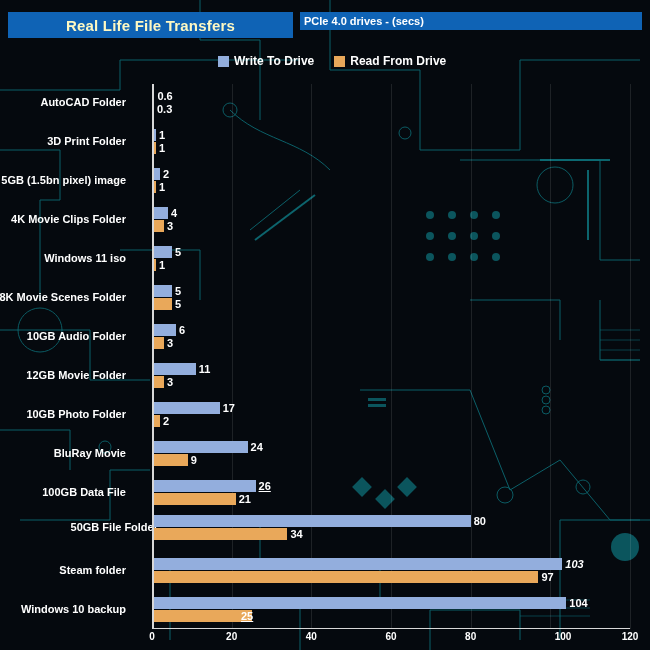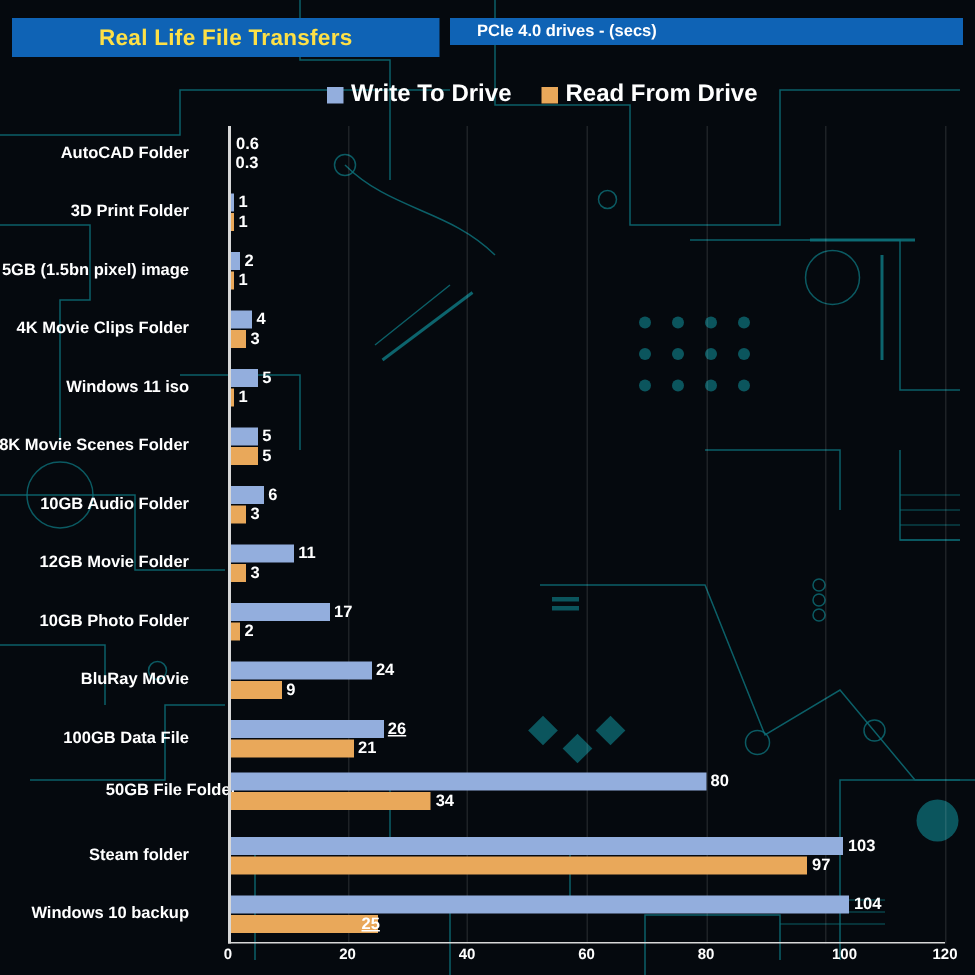--- a/index.html
+++ b/index.html
@@ -11,32 +11,32 @@
     position:relative;
   }
   #root{position:absolute;inset:0;}
 
   
   .bg{position:absolute;inset:0;z-index:0;}
 
   
   .header{position:absolute;left:8px;top:12px;width:285px;height:26px;
     background:#0f63b5;display:flex;align-items:center;justify-content:center;z-index:3;}
-  .header-title{color:#fde047;font-size:15px;font-weight:bold;letter-spacing:.2px;}
+  .header-title{color:#fef9c3;font-size:15px;font-weight:bold;letter-spacing:.2px;}
   .subhead{position:absolute;left:300px;top:12px;width:342px;z-index:3;}
   .subhead-top{background:#0f63b5;color:#fff;font-size:11px;font-weight:bold;
-    padding:2px 18px;height:14px;line-height:14px;}
+    padding:2px 4px;height:14px;line-height:14px;}
   .subhead-bot{background:#ffffff;color:#000;font-size:11px;font-weight:bold;
     padding:2px 4px;height:14px;line-height:14px;margin-top:1px;}
 
   
   .legend{position:absolute;left:218px;top:54px;display:flex;align-items:center;gap:6px;z-index:3;}
   .legend-item{display:flex;align-items:center;gap:5px;margin-right:14px;}
   .swatch{width:11px;height:11px;display:inline-block;}
-  .legend-label{color:#ffffff;font-size:16px;font-weight:bold;}
+  .legend-label{color:#ffffff;font-size:12px;font-weight:bold;}
 
   
   .chart{position:absolute;left:0;top:78px;width:618px;height:560px;z-index:2;}
   .plot{position:absolute;left:152px;top:6px;width:478px;height:545px;}
   .axis-line{position:absolute;left:152px;top:6px;width:2px;height:545px;background:#d8d8d8;z-index:4;}
 
   .gridline{position:absolute;top:0;width:1px;height:545px;background:rgba(255,255,255,0.10);}
 
   .row{position:absolute;left:0;width:100%;}
   .cat-label{position:absolute;right:504px;color:#ffffff;font-size:11px;font-weight:bold;
@@ -232,21 +232,21 @@
         <div class="row" style="top: 425px; height: 38.9286px; padding-left: 32px;">
           <div class="cat-label" style="top: 12.4643px;">50GB File Folder</div>
           <div class="bar bar-write" style="background: rgb(147, 174, 221); left: 0px; width: 318.667px; top: 6.46429px;"></div>
           <div class="val" style="left: 321.667px; top: 6.46429px;">80</div>
           <div class="bar bar-read" style="background: rgb(233, 168, 90); left: 0px; width: 135.433px; top: 19.4643px;"></div>
           <div class="val" style="left: 138.433px; top: 19.4643px;">34</div>
         </div>
         <div class="row" style="top: 467.143px; height: 38.9286px;">
           <div class="cat-label" style="top: 12.4643px;">Steam folder</div>
           <div class="bar bar-write" style="background: rgb(147, 174, 221); left: 0px; width: 410.283px; top: 6.46429px;"></div>
-          <div class="val" style="left: 413.283px; top: 6.46429px;">103</div>
+          <div class="val" style="left: 413.283px; top: 6.46429px; font-style: italic;">103</div>
           <div class="bar bar-read" style="background: rgb(233, 168, 90); left: 0px; width: 386.383px; top: 19.4643px;"></div>
           <div class="val" style="left: 389.383px; top: 19.4643px;">97</div>
         </div>
         <div class="row" style="top: 506.071px; height: 38.9286px;">
           <div class="cat-label" style="top: 12.4643px;">Windows 10 backup</div>
           <div class="bar bar-write" style="background: rgb(147, 174, 221); left: 0px; width: 414.267px; top: 6.46429px;"></div>
           <div class="val" style="left: 417.267px; top: 6.46429px;">104</div>
           <div class="bar bar-read" style="background: rgb(233, 168, 90); left: 0px; width: 99.5833px; top: 19.4643px;"></div>
           <div class="val" style="left: 89px; top: 19.4643px; text-decoration: underline;">25</div>
         </div>

